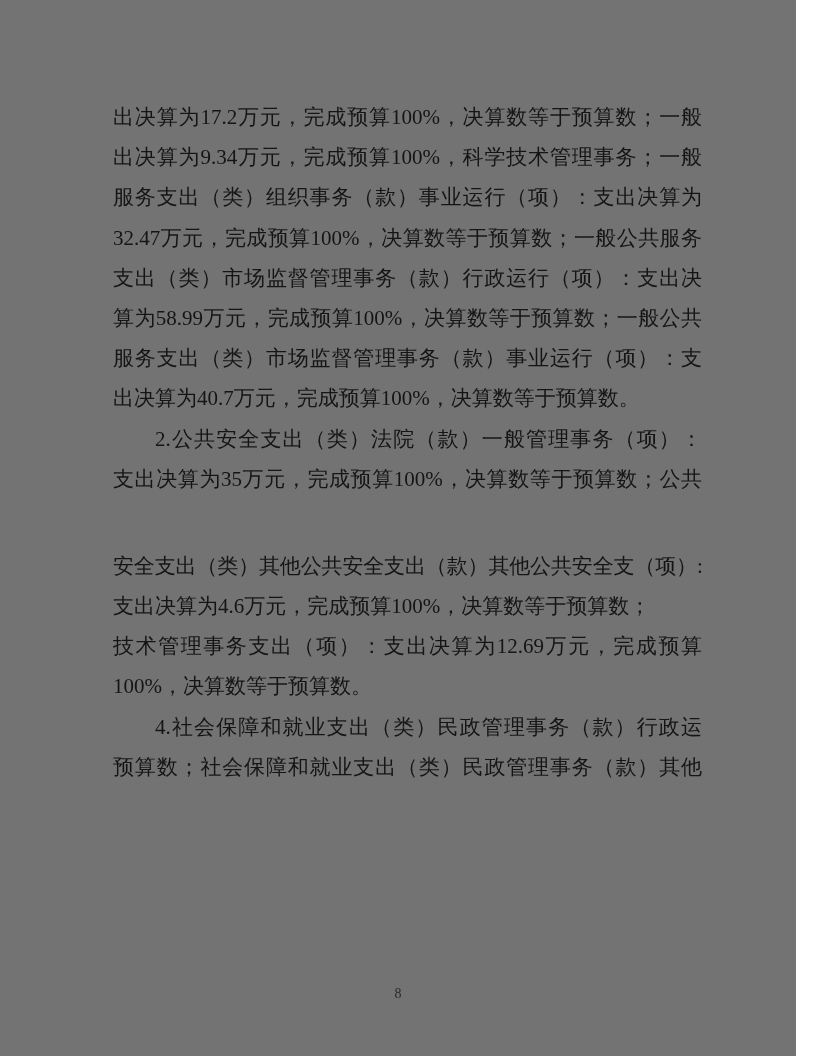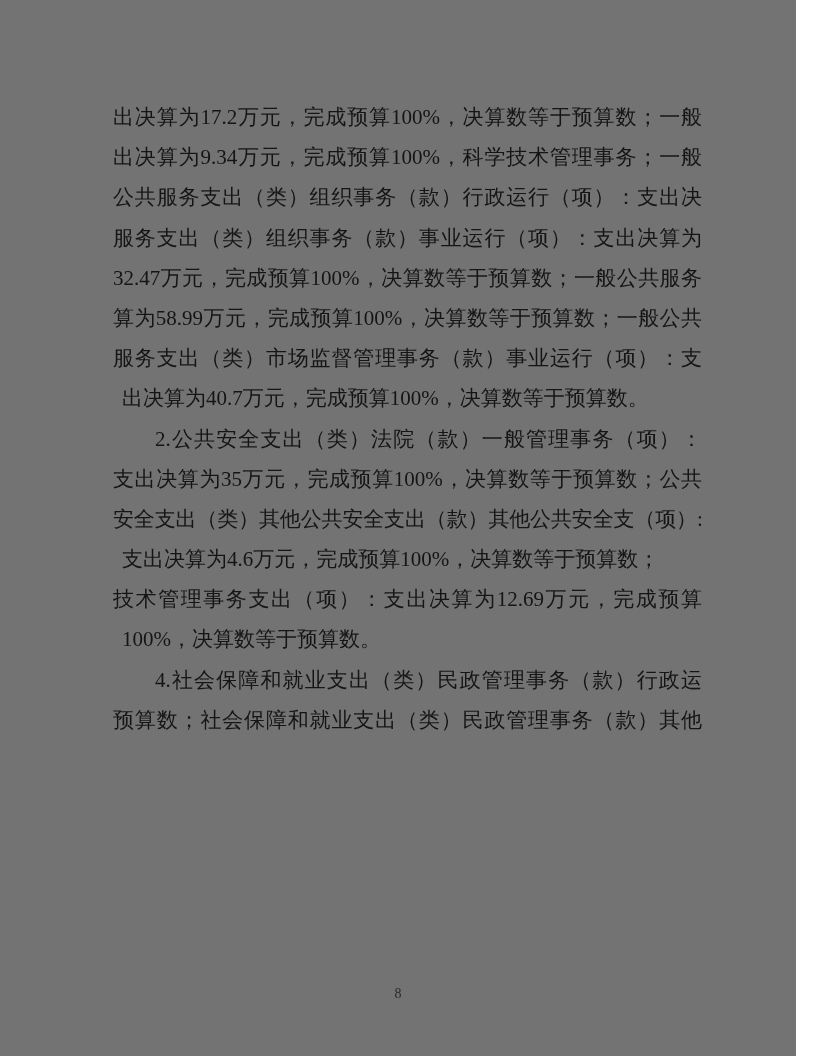--- a/index.html
+++ b/index.html
@@ -26,49 +26,49 @@
   }
   .line {
     text-align: justify;
     text-align-last: justify;
     height: 40.2px;
     overflow: hidden;
   }
   .line.end {
     text-align: left;
     text-align-last: left;
-    margin-left: 9px;
   }
   .line.indent {
     text-indent: 42px;
   }
   .line.tight {
     letter-spacing: -0.8px;
+    margin-top: 47px;
   }
   .pageno {
     position: absolute;
     top: 986px;
     left: 0;
     width: 100%;
     text-align: center;
     font-size: 14px;
     color: #2a2a2a;
   }
 </style>
 </head>
 <body>
 
 <div class="page">
 
   <div class="text-block">
     <div class="line">出决算为17.2万元，完成预算100%，决算数等于预算数；一般</div>
     <div class="line">出决算为9.34万元，完成预算100%，科学技术管理事务；一般</div>
-    <div class="line">公共服务支出（类）组织事务（款）行政运行（项）：支出决</div>
     <div class="line">服务支出（类）组织事务（款）事业运行（项）：支出决算为</div>
     <div class="line">32.47万元，完成预算100%，决算数等于预算数；一般公共服务</div>
+    <div class="line">支出（类）市场监督管理事务（款）行政运行（项）：支出决</div>
     <div class="line">算为58.99万元，完成预算100%，决算数等于预算数；一般公共</div>
     <div class="line">服务支出（类）市场监督管理事务（款）事业运行（项）：支</div>
     <div class="line end">出决算为40.7万元，完成预算100%，决算数等于预算数。</div>
     <div class="line indent">2.公共安全支出（类）法院（款）一般管理事务（项）：</div>
     <div class="line">支出决算为35万元，完成预算100%，决算数等于预算数；公共</div>
     <div class="line tight">安全支出（类）其他公共安全支出（款）其他公共安全支（项）:</div>
     <div class="line end">支出决算为4.6万元，完成预算100%，决算数等于预算数；</div>
     <div class="line">技术管理事务支出（项）：支出决算为12.69万元，完成预算</div>
     <div class="line end">100%，决算数等于预算数。</div>
     <div class="line indent">4.社会保障和就业支出（类）民政管理事务（款）行政运</div>

